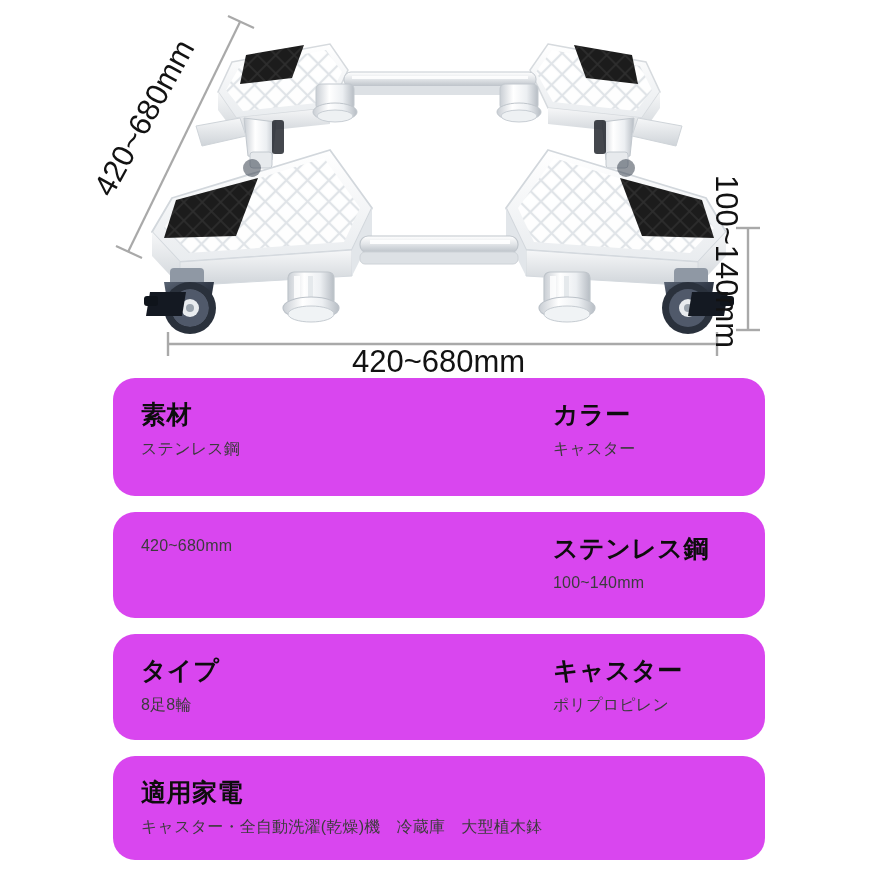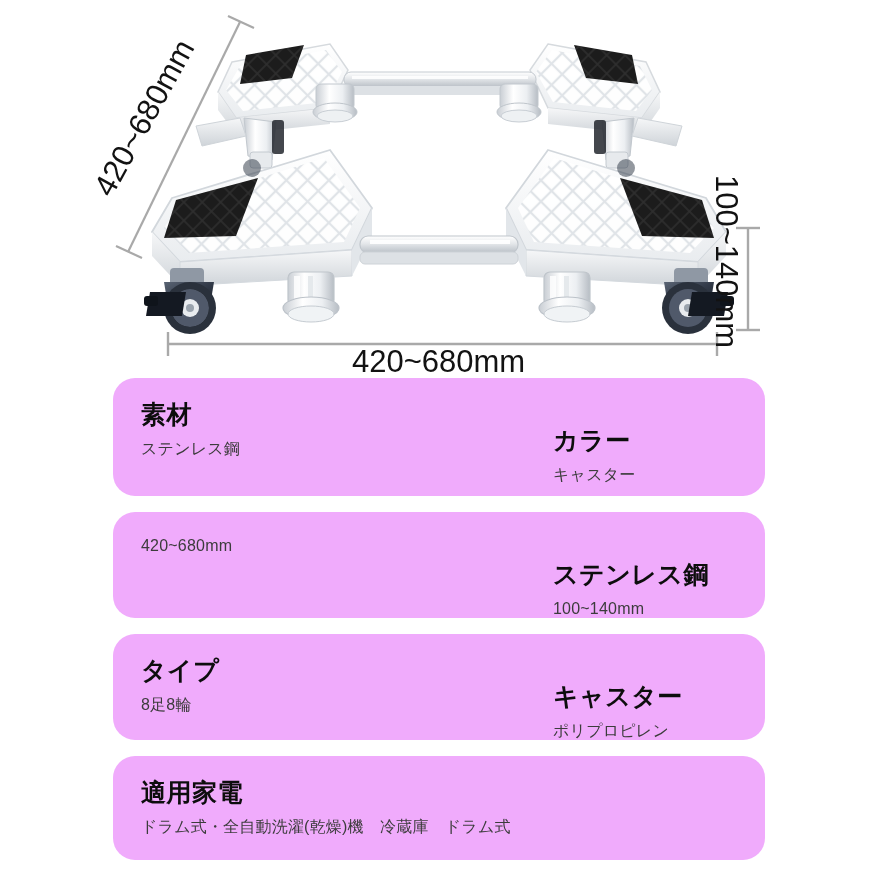--- a/index.html
+++ b/index.html
@@ -44,29 +44,29 @@
     left:352px;top:344px;
     font-size:31px;
   }
 
   
   .specs{position:absolute;left:0;top:378px;width:878px;}
   .card{
     position:relative;
     margin:0 auto 16px auto;
     width:652px;
-    background:#f0abfc;
+    background:#d946ef;
     border-radius:22px;
     box-sizing:border-box;
     padding:22px 0 22px 0;
   }
   .card.two-col{display:flex;}
   .col{box-sizing:border-box;}
   .col.left{width:440px;padding-left:28px;}
-  .col.right{width:212px;padding-left:0px;margin-top:26px;}
+  .col.right{width:212px;padding-left:0px;}
   .col.full{width:100%;padding-left:28px;}
   .spec-title{
     font-size:25px;
     font-weight:bold;
     color:#0d0d0d;
     line-height:1.18;
     margin:0 0 7px 0;
     letter-spacing:0.5px;
   }
   .spec-value{
@@ -304,18 +304,18 @@
       </div>
       <div class="col right">
         <div class="spec-title">キャスター</div>
         <div class="spec-value">ポリプロピレン</div>
       </div>
     </div>
 
     <div class="card" id="card-appliance">
       <div class="col full">
         <div class="spec-title">適用家電</div>
-        <div class="spec-value">ドラム式・全自動洗濯(乾燥)機　冷蔵庫　ドラム式</div>
+        <div class="spec-value">キャスター・全自動洗濯(乾燥)機　冷蔵庫　大型植木鉢</div>
       </div>
     </div>
 
   </div>
 </div>
 
 </body></html>

